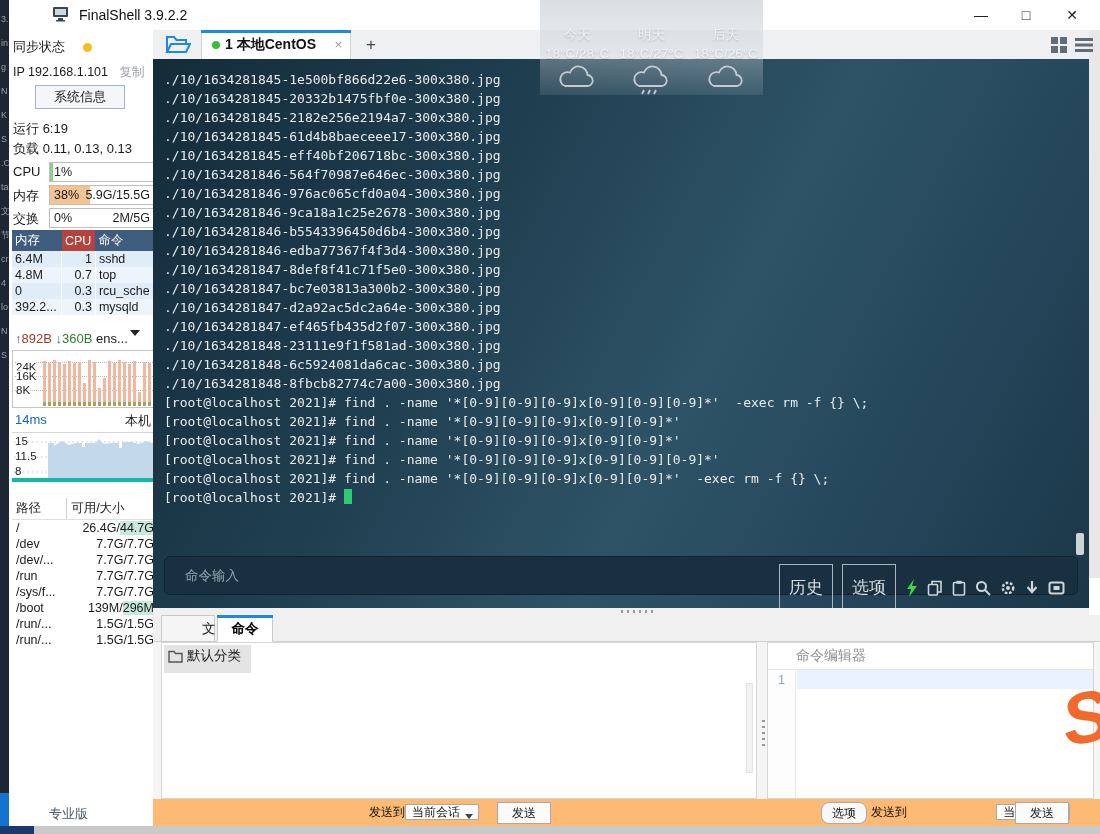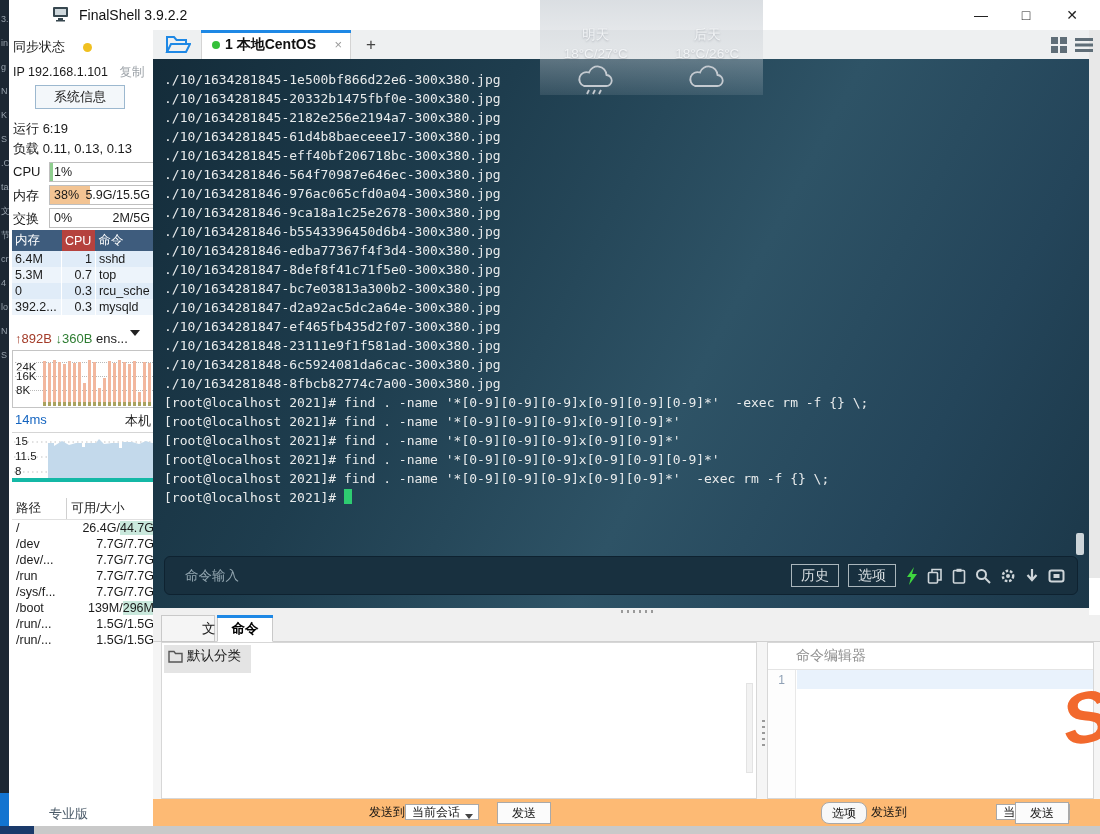--- a/index.html
+++ b/index.html
@@ -105,21 +105,21 @@
   #terminal { left:0; top:29px; width:936px; height:549px; overflow:hidden;
     background:linear-gradient(118deg,#142c3a 0%,#1e3d4e 30%,#2e5366 58%,#24455a 80%,#1b3748 100%); }
   #term-text { position:absolute; left:11px; top:11px; font-family:"DejaVu Sans Mono",monospace; font-size:13px; line-height:19px; color:#e8ebec; white-space:pre; }
   .cursor { display:inline-block; width:8px; height:15px; background:#2ecc71; vertical-align:-2px; }
   #term-scroll { position:absolute; right:5px; top:474px; width:8px; height:22px; background:#cdd5d9; border-radius:2px; }
 
   
   #cmdbar { position:absolute; left:11px; top:497px; width:914px; height:39px; background:#18303f; border:1px solid #0e2230; border-radius:6px; }
   #cmd-ph { position:absolute; left:20px; top:10px; color:#93a6b0; font-size:13.5px; }
   #cmdbar-right { position:absolute; right:12px; top:7px; display:flex; align-items:center; gap:9px; }
-  .pill-btn { border:1.5px solid #aab6bc; border-radius:0; color:#d8dee1; font-size:14px; padding:2px 9px; line-height:17px; }
+  .pill-btn { border:1.5px solid #aab6bc; border-radius:0; color:#d8dee1; font-size:17px; padding:14px 9px; line-height:17px; }
   .cbar-icon { display:flex; align-items:center; }
 
   
   #h-splitter { left:0; top:578px; width:936px; height:7px; background:#f0f0f0; }
   #h-dots { position:absolute; left:468px; top:2px; width:34px; height:3px;
     background:repeating-linear-gradient(90deg,#9a9a9a 0 2px,transparent 2px 6px); }
 
   
   #bottom { left:144px; top:615px; width:947px; height:211px; background:#f5f5f5; }
   #btabs { position:absolute; left:0; top:0; width:100%; height:27px; background:#f0f0f0; border-bottom:1px solid #d0d0d0; }
@@ -256,21 +256,21 @@
               <th class="h-cmd">命令</th>
             </tr>
           </thead>
         <tbody id="proc-body">
             <tr class="r0">
               <td class="c-mem">6.4M</td>
               <td class="c-cpu">1</td>
               <td class="c-cmd">sshd</td>
             </tr>
             <tr class="r1">
-              <td class="c-mem">5.3M</td>
+              <td class="c-mem">4.8M</td>
               <td class="c-cpu">0.7</td>
               <td class="c-cmd">top</td>
             </tr>
             <tr class="r0">
               <td class="c-mem">0</td>
               <td class="c-cpu">0.3</td>
               <td class="c-cmd">rcu_sche</td>
             </tr>
             <tr class="r1">
               <td class="c-mem">392.2...</td>
@@ -552,20 +552,27 @@
         <span class="bbar-item btn-round" id="rb-options">选项</span>
         <span class="bbar-item" id="rb-sendto">发送到</span>
         <span class="bbar-item select-box" id="rb-session"><span>当前会话</span><span class="car"></span></span>
         <span class="bbar-item btn" id="rb-send">发送</span>
       </div>
     </div>
   </div>
 
   <div class="abs" id="weather">
       <div class="wday">
+        <div class="wname">今天</div>
+        <div class="wtemp">18°C/28°C</div>
+        <div><svg class="wicon" width="46" height="34" viewBox="0 0 46 34" fill="none" stroke="#c4cad0" stroke-width="1.8">
+            <path d="M11 24 h22 a5.5 5.5 0 0 0 .5 -11 a9 9 0 0 0 -17.5 -2.5 a7 7 0 0 0 -5 13.5 z"></path>
+          </svg></div>
+      </div>
+      <div class="wday">
         <div class="wname">明天</div>
         <div class="wtemp">18°C/27°C</div>
         <div><svg class="wicon" width="46" height="34" viewBox="0 0 46 34" fill="none" stroke="#c4cad0" stroke-width="1.8">
             <path d="M11 24 h22 a5.5 5.5 0 0 0 .5 -11 a9 9 0 0 0 -17.5 -2.5 a7 7 0 0 0 -5 13.5 z"></path>
             <line x1="16" y1="28" x2="14" y2="32"></line>
             <line x1="22" y1="28" x2="20" y2="32"></line>
             <line x1="28" y1="28" x2="26" y2="32"></line>
           </svg></div>
       </div>
       <div class="wday">

